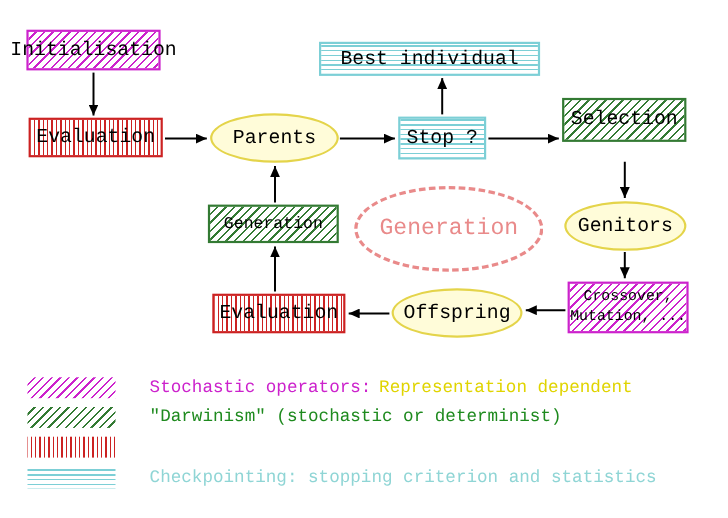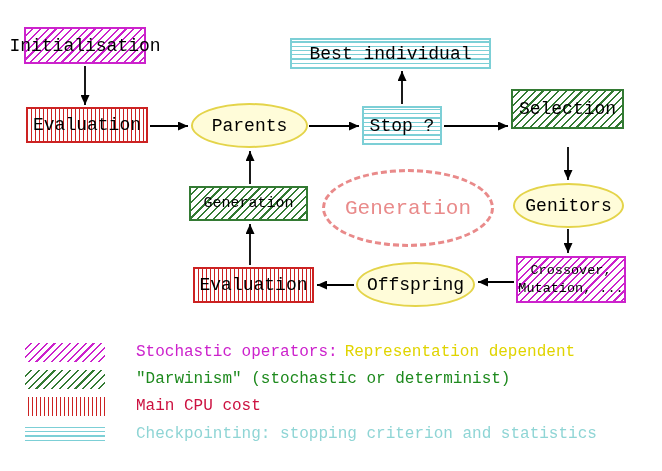--- a/index.html
+++ b/index.html
@@ -129,21 +129,20 @@
     <span class="legend-text legend-note yellow-text">Representation dependent</span>
   </div>
 
   <div class="legend-row" style="top:369px">
     <span class="swatch hatch-green"></span>
     <span class="legend-text green-text">"Darwinism" (stochastic or determinist)</span>
   </div>
 
   <div class="legend-row" style="top:396px">
     <span class="swatch stripes-red"></span>
-    <span class="legend-text red-text">Main CPU cost</span>
   </div>
 
   <div class="legend-row" style="top:424px">
     <span class="swatch stripes-cyan"></span>
     <span class="legend-text cyan-text">Checkpointing: stopping criterion and statistics</span>
   </div>
 
 </div>
 
 </body></html>

